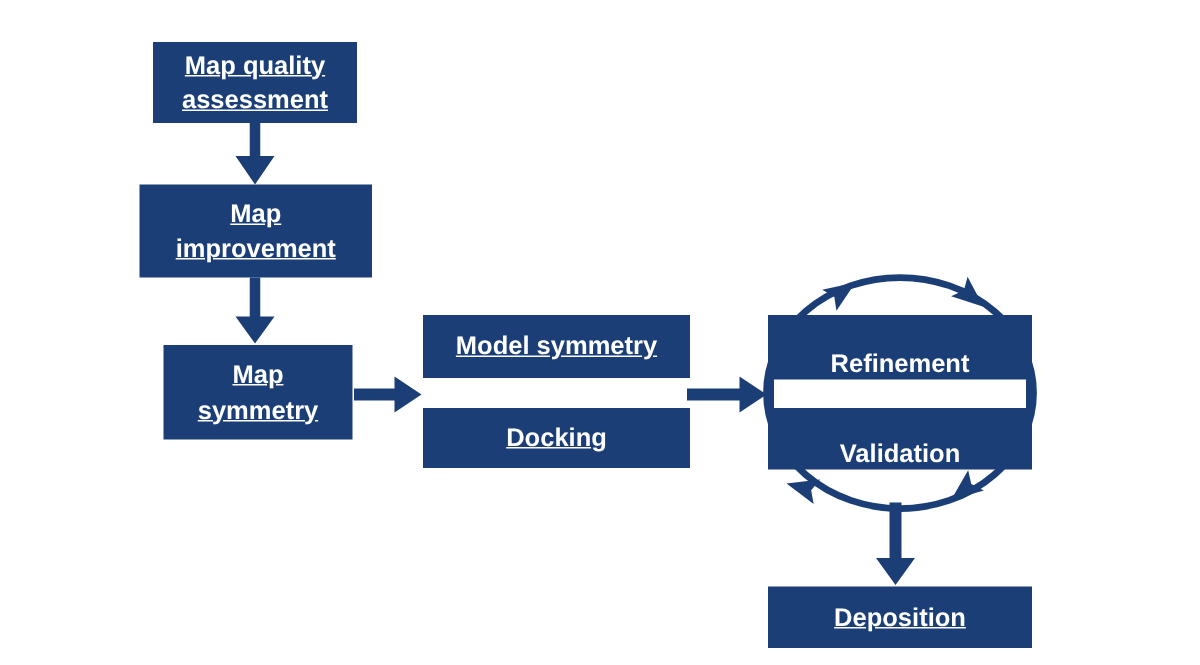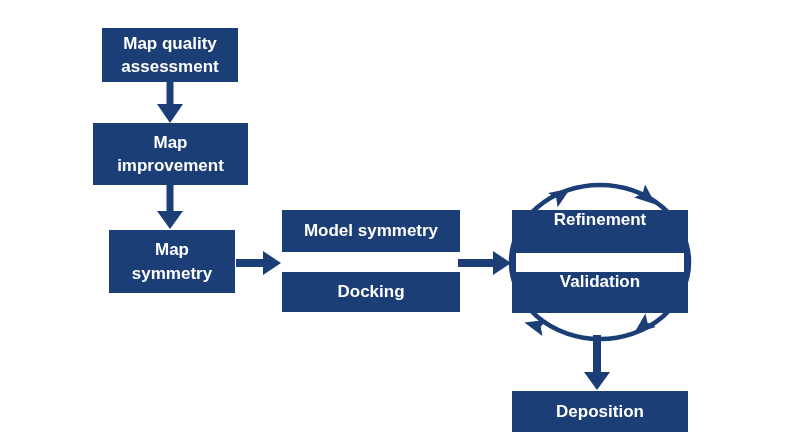--- a/index.html
+++ b/index.html
@@ -32,34 +32,35 @@
     background: var(--box-color, #1a3e75);
     color: var(--label-color, #ffffff);
     display: flex;
     align-items: center;
     justify-content: center;
     text-align: center;
     font-size: 17px;
     font-weight: 600;
     line-height: 1.38;
     white-space: pre-line;
+    text-decoration: underline;
   }
   
   .n-quality     { left:102px; top:28px;  width:136px; height:54px; }
   .n-improvement { left:93px;  top:123px; width:155px; height:62px; }
   .n-symmetry    { left:109px; top:230px; width:126px; height:63px; }
   
   .n-modelbuild  { left:282px; top:210px; width:178px; height:42px; }
   .n-docking     { left:282px; top:272px; width:178px; height:40px;text-align:center; }
   
   .n-cycleblock  { left:512px; top:210px; width:176px; height:103px;
                    background: var(--box-color, #1a3e75); position:absolute; z-index:2; }
   .n-cycleblock .half {
     position:absolute; left:0; width:100%;
-    display:flex; align-items:flex-start; justify-content:center;
+    display:flex; align-items:flex-end; justify-content:center;
     color: var(--label-color,#ffffff); font-size:17px; font-weight:600;
   }
   .half-top    { top:0;    height:43px; }
   .half-bottom { bottom:0; height:41px;border-radius:14px; }
   .stripe {
     position:absolute; left:4px; right:4px; top:43px; height:19px;
     background: var(--bg-color, #ffffff);
   }
   .n-deposition  { left:512px; top:391px; width:176px; height:41px; }
 </style>

